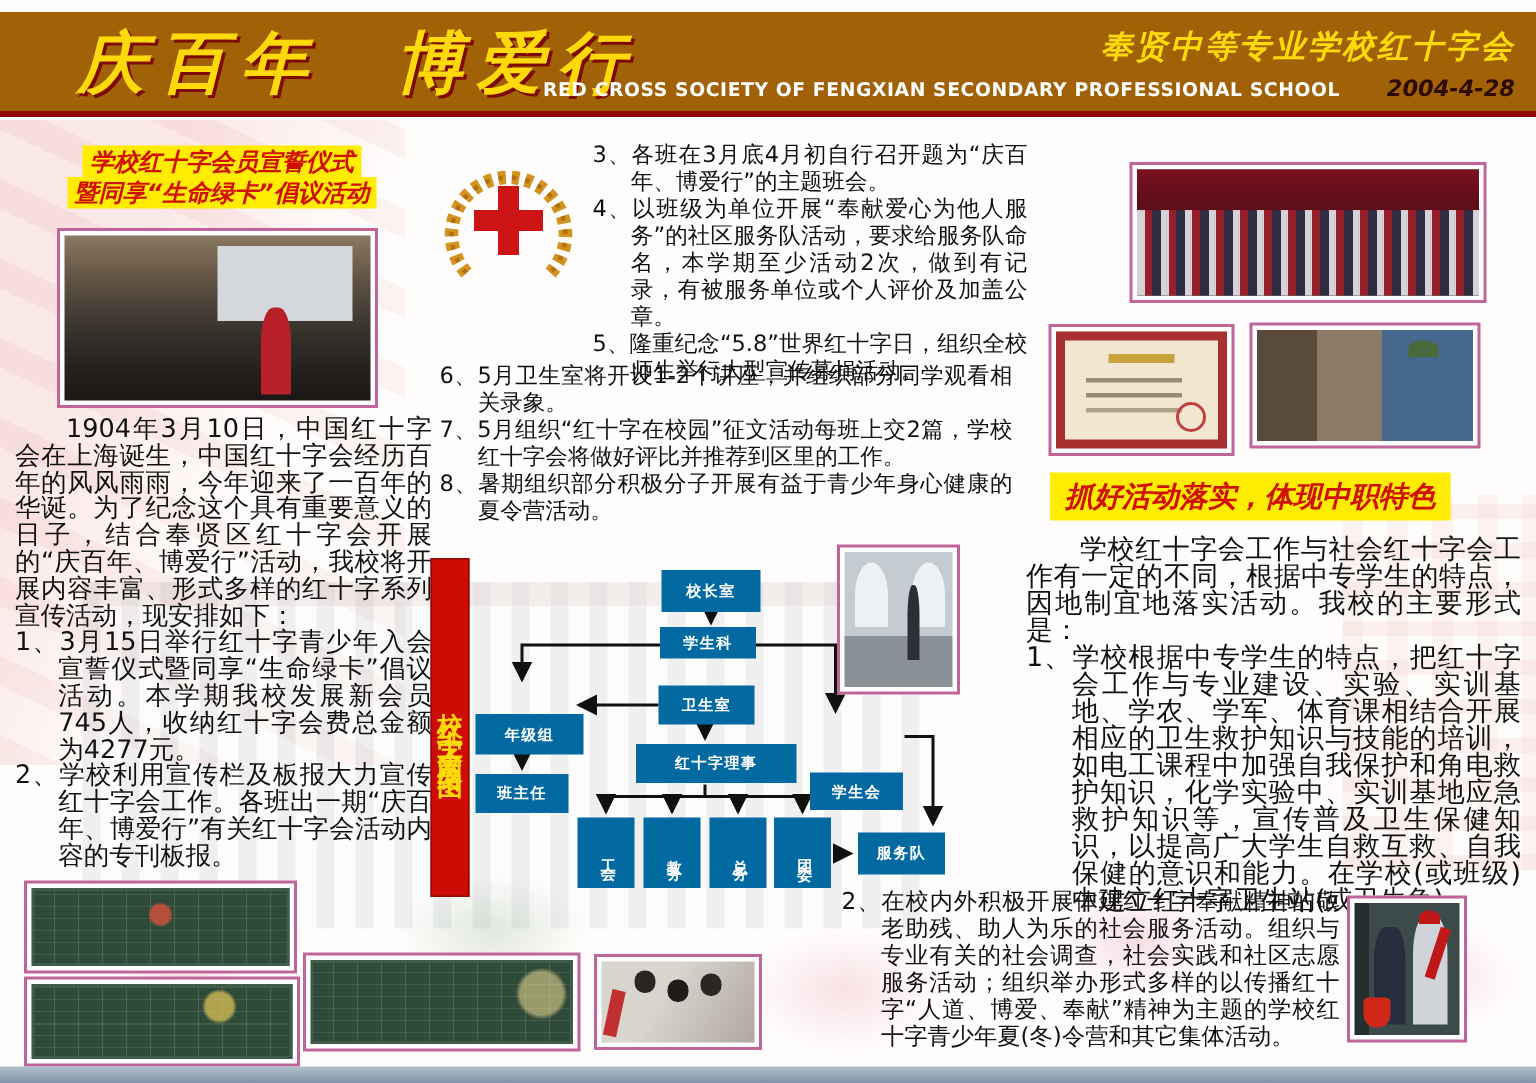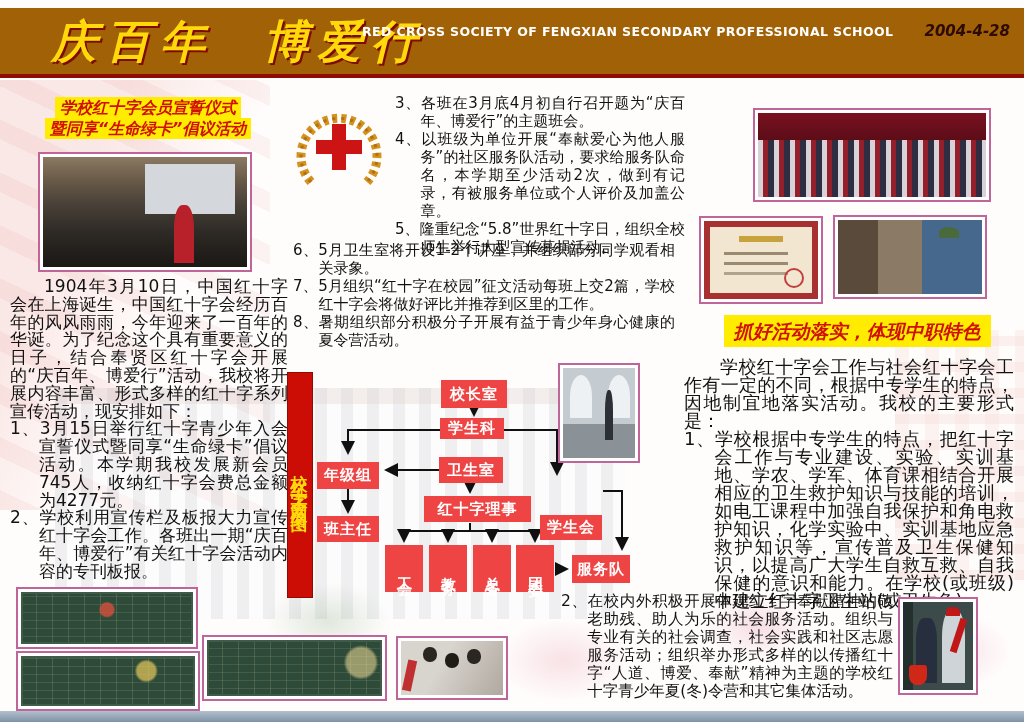--- a/index.html
+++ b/index.html
@@ -77,38 +77,39 @@
   .ph-basket .sash2{position:absolute;right:16%;top:18%;width:10%;height:40%;background:#c01818;transform:rotate(18deg);}
   .ph-basket .basket{position:absolute;left:8%;bottom:6%;width:26%;height:22%;background:#d02818;border-radius:18% 18% 45% 45%;}
   
   .emblem{position:absolute;left:293px;top:96px;width:92px;height:104px;z-index:2;}
   
   .vbanner{position:absolute;left:287px;top:372px;width:24px;height:224px;z-index:2;
      background:#cb0d05;border:1px solid #8f0b04;color:#ffd90a;font-weight:bold;font-size:17px;
      writing-mode:vertical-rl;text-orientation:upright;letter-spacing:6px;
      display:flex;align-items:center;justify-content:center;}
   
-  .node{position:absolute;z-index:2;background:#ef4444;color:#fff;font-size:15px;font-weight:bold;
+  .node{position:absolute;z-index:2;background:#0369a1;color:#fff;font-size:10px;font-weight:bold;
      display:flex;align-items:center;justify-content:center;letter-spacing:1px;box-sizing:border-box;}
   .node.v{writing-mode:vertical-rl;text-orientation:upright;letter-spacing:4px;}
   .arrows{position:absolute;left:0;top:0;width:1024px;height:722px;z-index:1;pointer-events:none;}
 </style>
 </head>
 <body>
 
 <div class="page">
 
   <div class="wm wm-left"></div>
   <div class="wm wm-building"></div>
   <div class="wm wm-bottom"></div>
   <div class="wm wm-right"></div>
 
   <div class="mast">
     <div class="mast-title">庆百年  博爱行</div>
     <div class="mast-right">
+      <div class="mast-cn">奉贤中等专业学校红十字会</div>
       <div class="mast-sub">
         <span class="mast-en">RED CROSS SOCIETY OF FENGXIAN SECONDARY PROFESSIONAL SCHOOL</span>
         <span class="mast-date">2004-4-28</span>
       </div>
     </div>
   </div>
 
   <div class="tblock" style="left:28px;top:97px;width:240px;text-align:center;">
     <span class="hl" style="font-size:16px;">学校红十字会员宣誓仪式</span><br>
     <span class="hl" style="font-size:16px;">暨同享“生命绿卡”倡议活动</span>
@@ -170,21 +171,21 @@
       <line x1="492" y1="531" x2="492" y2="541" marker-end="url(#ah)"></line>
       <line x1="535" y1="531" x2="535" y2="541" marker-end="url(#ah)"></line>
       <line x1="556" y1="569" x2="567" y2="569" marker-end="url(#ah)"></line>
       <polyline points="603,491 622,491 622,549" marker-end="url(#ah)"></polyline>
     </g>
   </svg>
 
   <div class="node" style="left:441px;top:380px;width:66px;height:28px;">校长室</div>
   <div class="node" style="left:440px;top:418px;width:64px;height:21px;">学生科</div>
   <div class="node" style="left:439px;top:457px;width:64px;height:26px;">卫生室</div>
-  <div class="node" style="left:317px;top:462px;width:62px;height:27px;">年级组</div>
+  <div class="node" style="left:317px;top:476px;width:72px;height:27px;">年级组</div>
   <div class="node" style="left:540px;top:479px;width:62px;height:25px;margin-top:36px;">学生会</div>
   <div class="node" style="left:424px;top:496px;width:107px;height:26px;">红十字理事</div>
   <div class="node" style="left:317px;top:516px;width:62px;height:26px;">班主任</div>
   <div class="node v" style="left:385px;top:545px;width:38px;height:47px;">工会</div>
   <div class="node v" style="left:429px;top:545px;width:38px;height:47px;">教务</div>
   <div class="node v" style="left:473px;top:545px;width:38px;height:47px;">总务</div>
   <div class="node v" style="left:516px;top:545px;width:38px;height:47px;">团委</div>
   <div class="node" style="left:572px;top:555px;width:58px;height:28px;">服务队</div>
 
   <div class="pframe" style="left:558px;top:363px;width:82px;height:100px;">
@@ -205,21 +206,21 @@
         <div class="textline"></div>
         <div class="seal"></div>
       </div>
   </div>
   <div class="pframe" style="left:833px;top:215px;width:154px;height:84px;">
     <div class="pimg ph-elder">
         <div class="cap"></div>
       </div>
   </div>
 
-  <div class="tblock" style="left:700px;top:315px;width:314px;text-align:center;">
+  <div class="tblock" style="left:700px;top:315px;width:314px;">
     <span class="hl" style="font-size:19px;line-height:30px;padding:1px 10px;">抓好活动落实，体现中职特色</span>
   </div>
 
   <div class="tblock" style="left:684px;top:358px;width:330px;font-size:18px;line-height:18px;">
     <p class="indent">学校红十字会工作与社会红十字会工作有一定的不同，根据中专学生的特点，因地制宜地落实活动。我校的主要形式是：</p>
     <p class="item"><span>1、</span><span>学校根据中专学生的特点，把红十字会工作与专业建设、实验、实训基地、学农、学军、体育课相结合开展相应的卫生救护知识与技能的培训，如电工课程中加强自我保护和角电救护知识，化学实验中、实训基地应急救护知识等，宣传普及卫生保健知识，以提高广大学生自救互救、自我保健的意识和能力。在学校(或班级)中建立红十字卫生站(或卫生角)。</span></p>
   </div>
 
   <div class="tblock" style="left:561px;top:592px;width:332px;font-size:15.5px;line-height:18px;">
     <p class="item"><span>2、</span><span>在校内外积极开展体现红十字奉献精神的敬老助残、助人为乐的社会服务活动。组织与专业有关的社会调查，社会实践和社区志愿服务活动；组织举办形式多样的以传播红十字“人道、博爱、奉献”精神为主题的学校红十字青少年夏(冬)令营和其它集体活动。</span></p>

